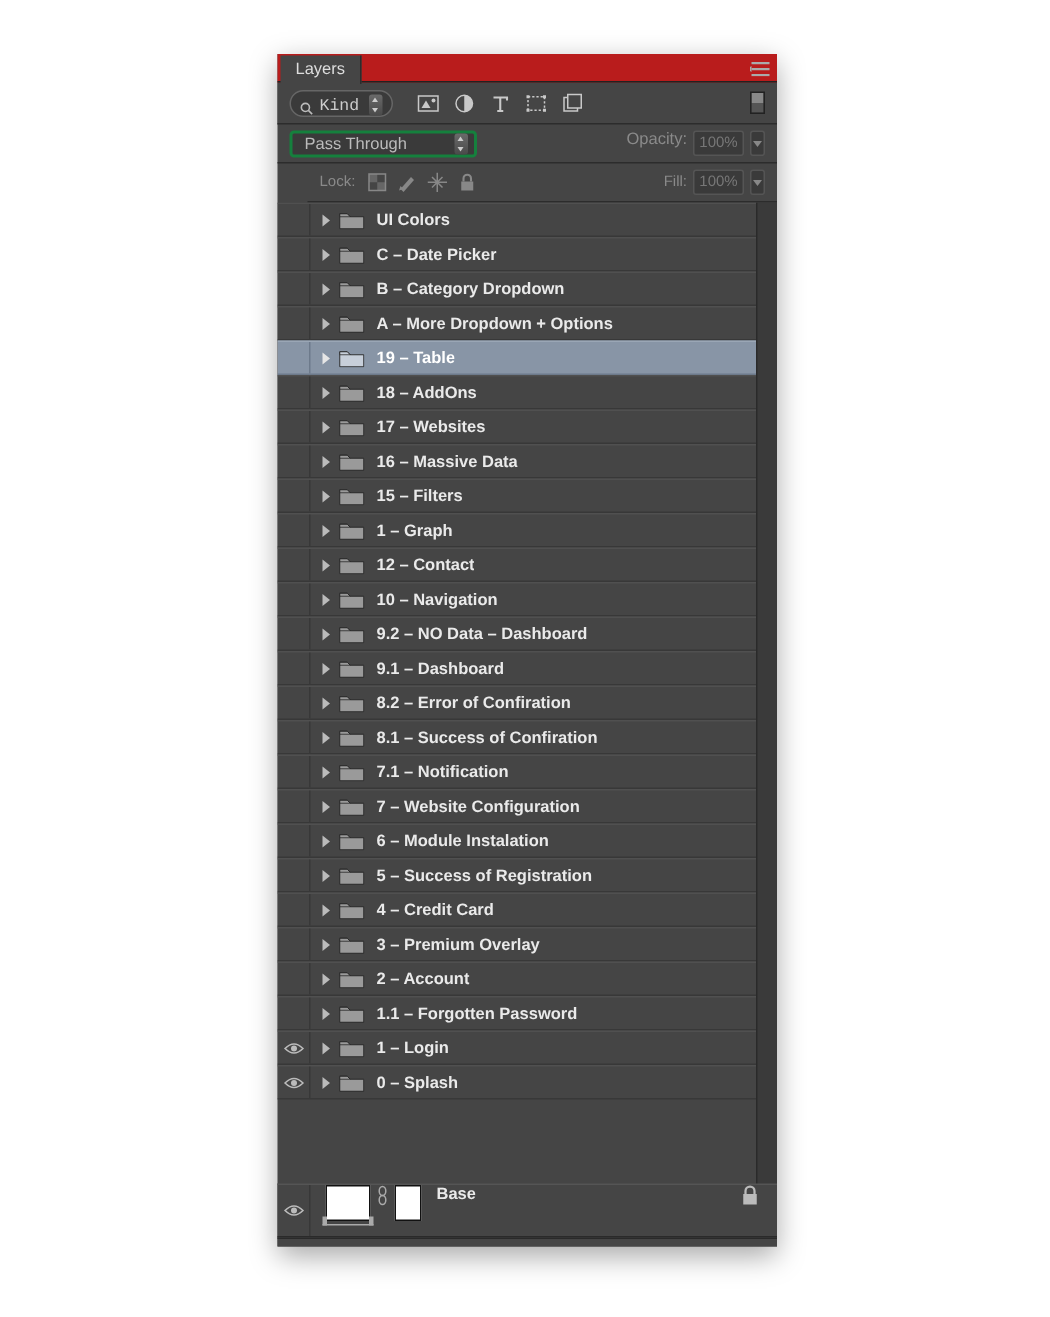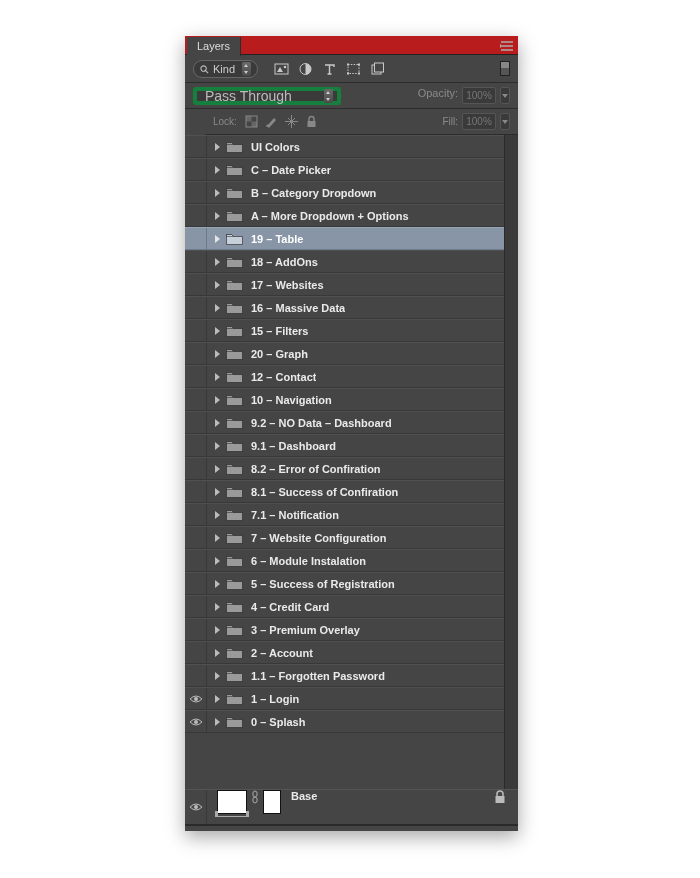--- a/index.html
+++ b/index.html
@@ -57,28 +57,29 @@
     height: 28px;
     background: #454545;
     border-bottom: 1px solid #2c2c2c;
     display: flex;
     align-items: center;
     padding: 0 8px;
     gap: 10px;
   }
   .kind-select {
     display: flex;
-    align-items: center;
+    align-items: flex-end;
     height: 18px;
     background: #3a3a3a;
     border: 1px solid #666;
     border-radius: 9px;
     padding: 0 6px 0 6px;
     color: #ccc;
     gap: 4px;
+    font-family: Liberation Mono, monospace;
   }
   .kind-select .mag { width: 9px; height: 9px; }
   .kind-select .stepper {
     width: 9px;
     height: 14px;
     background: linear-gradient(#6a6a6a,#4a4a4a);
     border-radius: 2px;
     margin-left: 3px;
     position: relative;
   }
@@ -110,28 +111,28 @@
     height: 26px;
     border-bottom: 1px solid #2c2c2c;
     display:flex;
     align-items:center;
     padding:0 8px;
     gap:8px;
   }
   .blend-select {
     height:18px;
     background:#3a3a3a;
-    border:4px solid #15803d;
+    border:2px solid #15803d;
     border-radius:3px;
     padding:0 4px 0 8px;
     color:#bbb;
     display:flex;
     align-items:center;
     gap:32px;
-    font-size:14px;
+    font-size:11px;
   }
   .blend-select .stepper {
     width:9px;height:14px;background:linear-gradient(#6a6a6a,#4a4a4a);border-radius:2px;position:relative;
   }
   .blend-select .stepper::before,.blend-select .stepper::after{
     content:"";position:absolute;left:2px;width:0;height:0;
     border-left:2.5px solid transparent;border-right:2.5px solid transparent;
   }
   .blend-select .stepper::before{top:2px;border-bottom:3px solid #ccc;}
   .blend-select .stepper::after{bottom:2px;border-top:3px solid #ccc;}
@@ -432,21 +433,21 @@
             </svg></span>
           <span class="layer-name">15 – Filters</span>
         </div>
         <div class="layer-row">
           <div class="vis-col"></div>
           <span class="disclosure"></span>
           <span class="folder-ico"><svg viewBox="0 0 17 13">
               <path d="M0.5 2.5 h5 l2 2 h9 v8 h-16 Z" fill="#9a9a9a" stroke="#222" stroke-width="0.6"></path>
               <path d="M0.5 2.5 h5 l2 2 h-7 Z" fill="#9a9a9a" stroke="#222" stroke-width="0.6" opacity="0.85"></path>
             </svg></span>
-          <span class="layer-name">20 – Graph</span>
+          <span class="layer-name">1 – Graph</span>
         </div>
         <div class="layer-row">
           <div class="vis-col"></div>
           <span class="disclosure"></span>
           <span class="folder-ico"><svg viewBox="0 0 17 13">
               <path d="M0.5 2.5 h5 l2 2 h9 v8 h-16 Z" fill="#9a9a9a" stroke="#222" stroke-width="0.6"></path>
               <path d="M0.5 2.5 h5 l2 2 h-7 Z" fill="#9a9a9a" stroke="#222" stroke-width="0.6" opacity="0.85"></path>
             </svg></span>
           <span class="layer-name">12 – Contact</span>
         </div>

